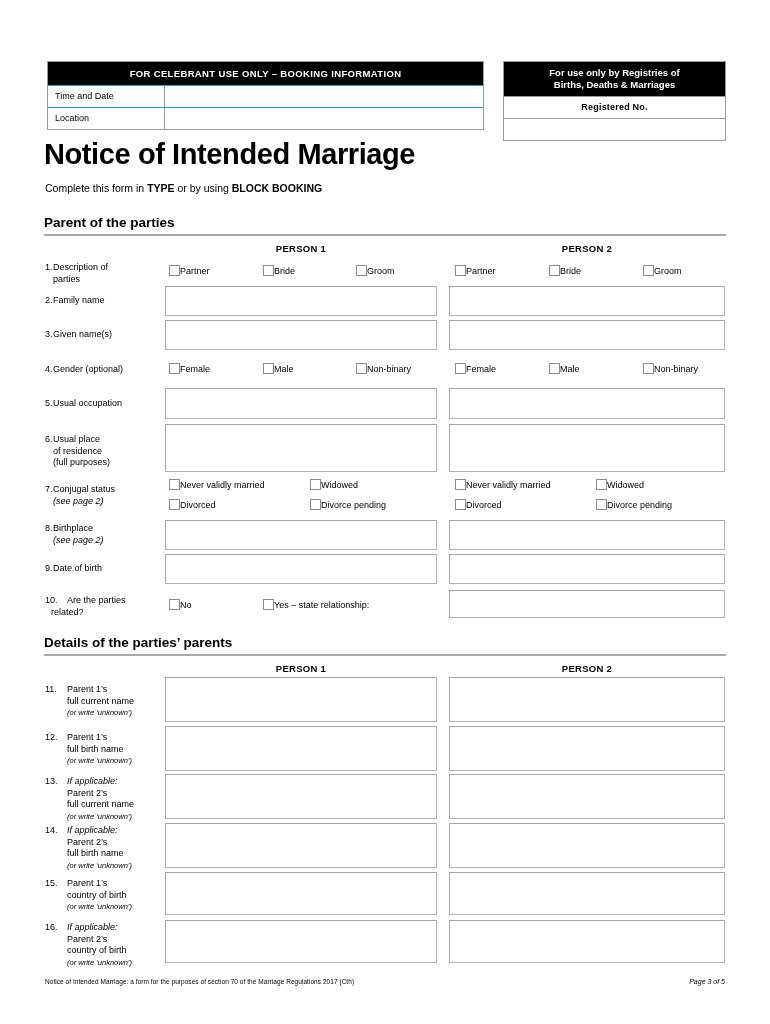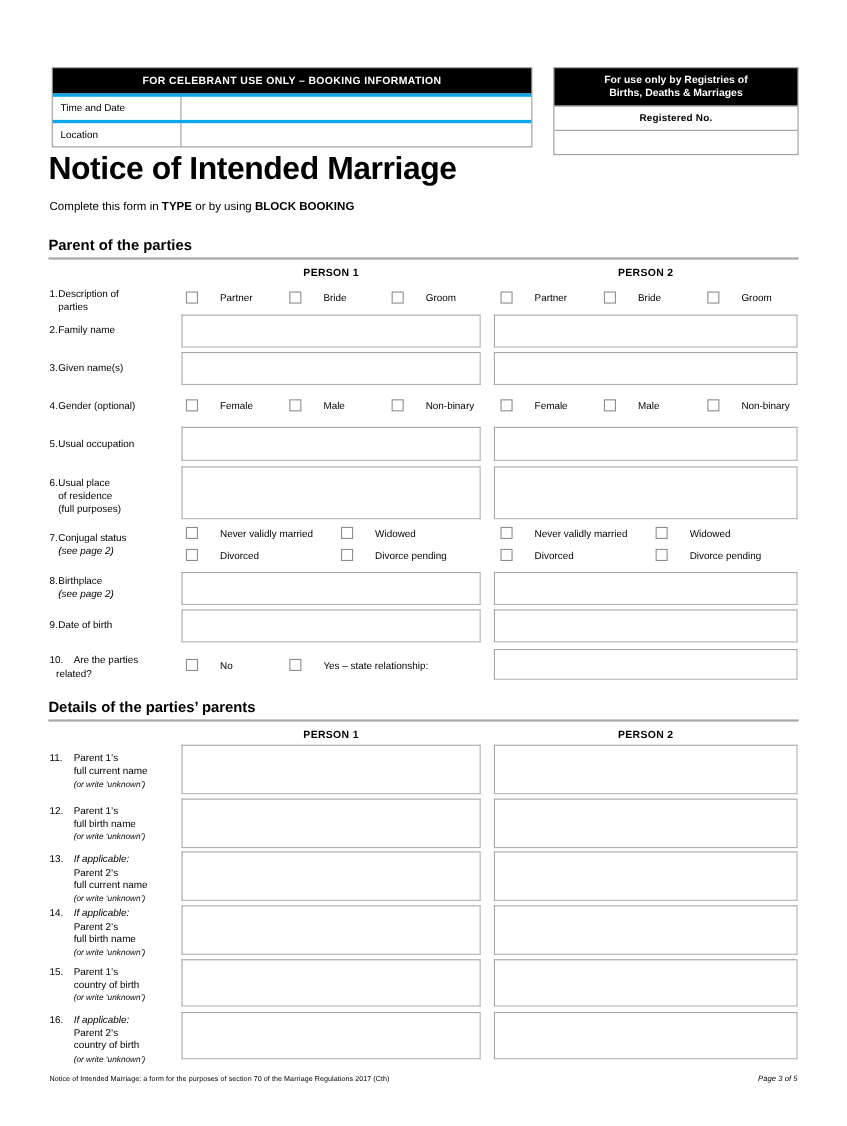--- a/index.html
+++ b/index.html
@@ -43,21 +43,21 @@
     background: #000000;
     color: #ffffff;
     font-size: 9.5px;
     font-weight: bold;
     text-align: center;
     letter-spacing: 0.35px;
     padding: 6px 0 6px 0;
   }
   .hdr-left-line {
     display: flex;
-    border-top: 3px solid #0ea5e9;
+    border-top: 1px solid #0ea5e9;
     height: 21px;
   }
   .hdr-left-lbl {
     width: 117px;
     box-sizing: border-box;
     border-right: 1px solid #9a9a9a;
     font-size: 9px;
     padding: 5px 0 0 7px;
     white-space: nowrap;
   }
@@ -165,21 +165,21 @@
     display: inline-block;
     width: 11px;
     height: 11px;
     border: 1px solid #8d8d8d;
     box-sizing: border-box;
     vertical-align: -2px;
     background: #fff;
   }
   .cb .cbl {
     display: inline-block;
-    margin-left: 20px;
+    margin-left: 0;
     vertical-align: 0px;
   }
 
   
   .foot-left {
     position: absolute;
     left: 45px;
     top: 978px;
     font-size: 6.5px;
     letter-spacing: 0.05px;

